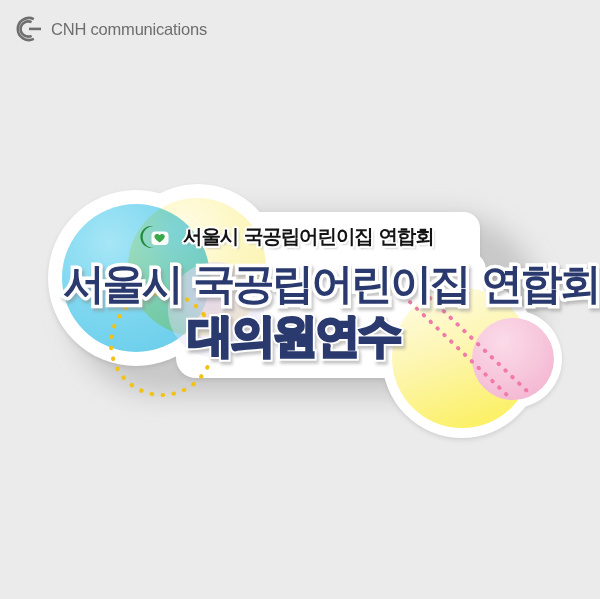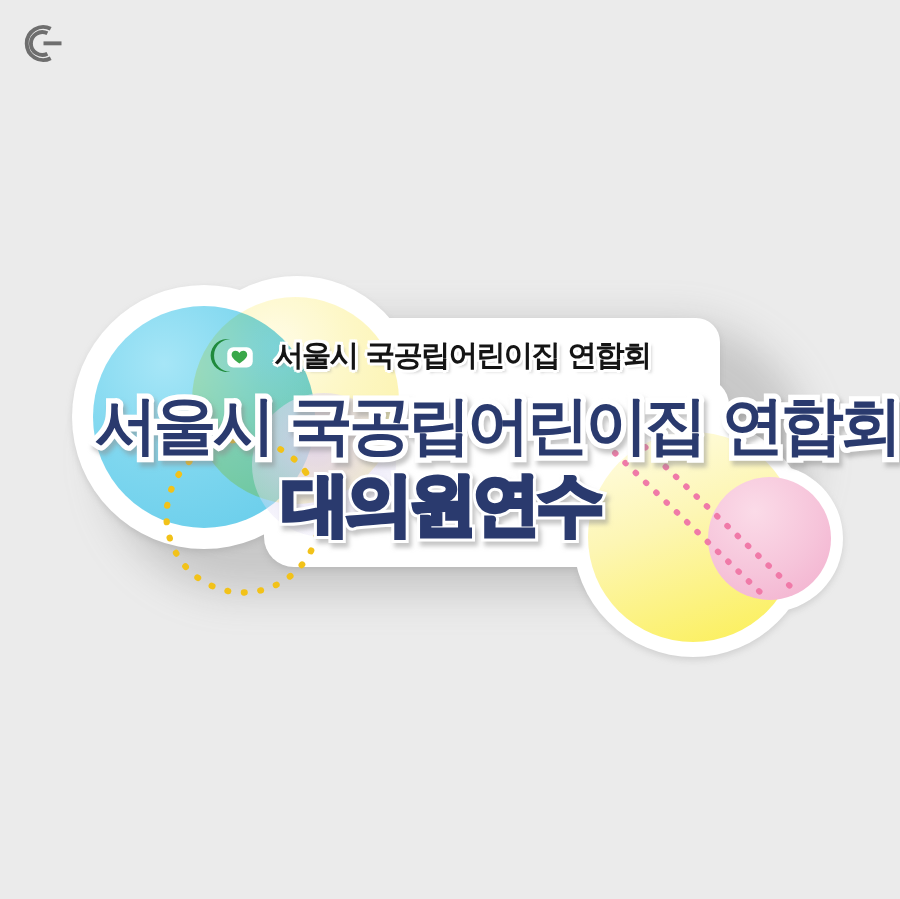--- a/index.html
+++ b/index.html
@@ -239,13 +239,14 @@
 </div>
 
 <div id="watermark">
   <div class="wm-mark">
     <svg viewBox="0 0 30 30" width="30" height="30">
       <path d="M19.8 5.2 A11 11 0 1 0 19.8 24.8" fill="none" stroke="#6e6e6e" stroke-width="2.6"></path>
       <path d="M17.6 8.2 A7.6 7.6 0 1 0 17.6 21.8" fill="none" stroke="#6e6e6e" stroke-width="2.6"></path>
       <rect x="15" y="13.6" width="12" height="2.6" fill="#6e6e6e"></rect>
     </svg>
   </div>
+  <span class="wm-text">CNH communications</span>
 </div>
 
 </body></html>

